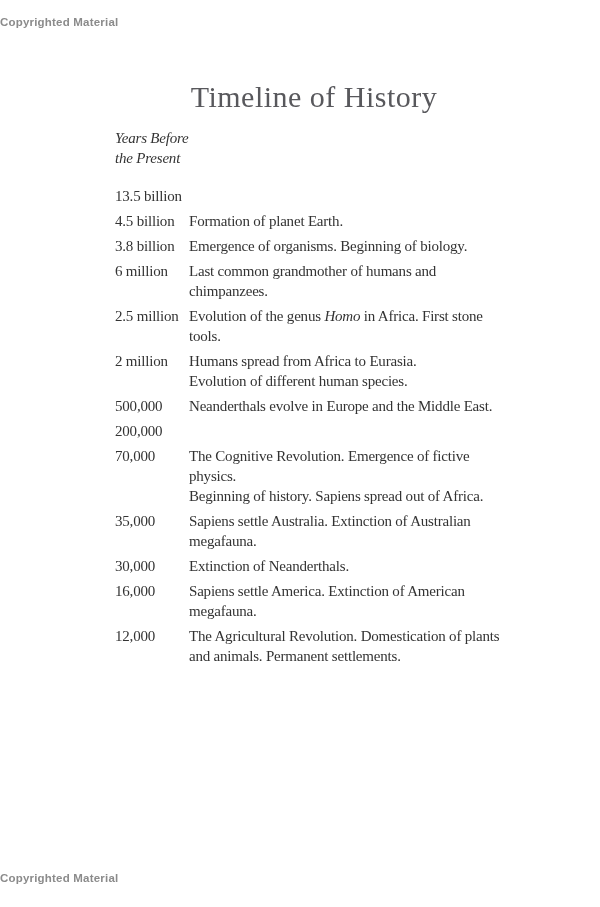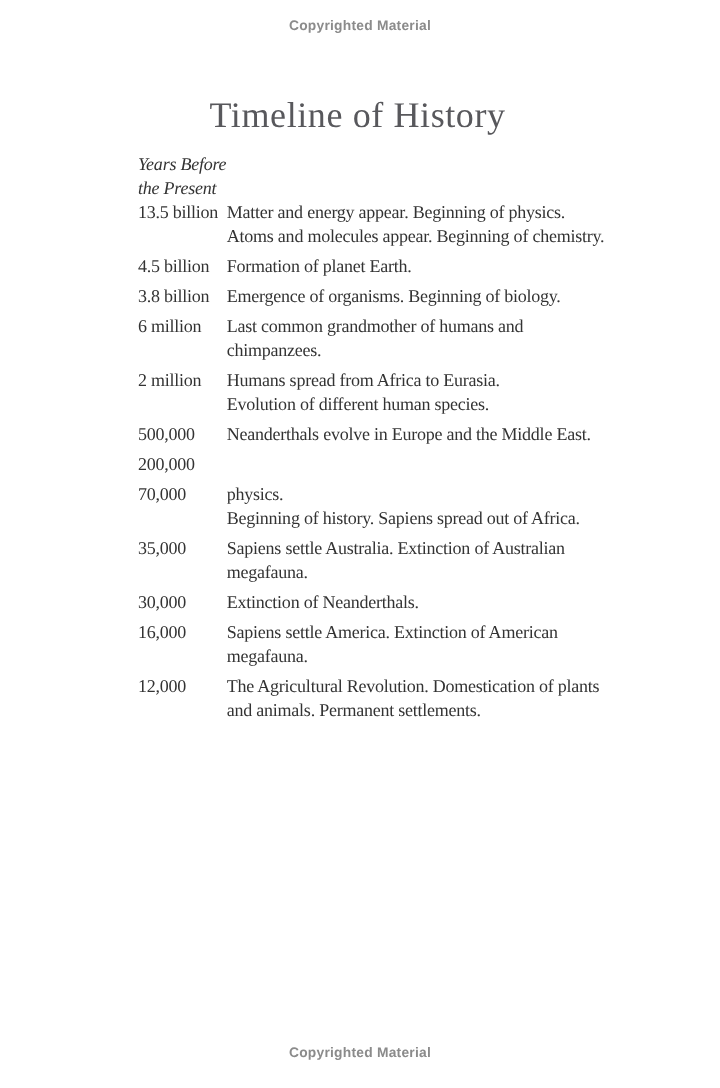--- a/index.html
+++ b/index.html
@@ -9,53 +9,53 @@
     height: 907px;
     position: relative;
     font-family: "Liberation Serif", serif;
     color: var(--body-text, #333333);
     overflow: hidden;
   }
   .copyright {
     position: absolute;
     left: 0;
     right: 0;
-    text-align: center;
+    text-align: left;
     font-family: "Liberation Sans", sans-serif;
     font-weight: bold;
     font-size: 11.5px;
     color: var(--copyright, #8b8b8b);
     letter-spacing: 0.2px;
   }
   .copyright.top { top: 16px; }
   .copyright.bottom { top: 872px; }
   .page-title {
     position: absolute;
     top: 80px;
-    left: 96px;
+    left: 112px;
     width: 404px;
     text-align: center;
     font-family: "Liberation Serif", serif;
     font-weight: 400;
     font-size: 30px;
     letter-spacing: 0.5px;
     color: var(--title, #58585c);
   }
   .timeline {
     position: absolute;
     top: 128px;
     left: 115px;
     width: 420px;
     font-size: 15px;
     line-height: 20px;
     letter-spacing: -0.2px;
   }
   .col-header {
     font-style: italic;
-    margin-bottom: 0;
+    margin-bottom: 18px;
     white-space: nowrap;
   }
   .row {
     display: flex;
     margin-bottom: 5px;
   }
   .years {
     width: 74px;
     flex: 0 0 74px;
     white-space: nowrap;
@@ -71,24 +71,20 @@
 <h1 class="page-title">Timeline of History</h1>
 
 <div class="timeline">
   <div class="col-header">
     <div>Years Before</div>
     <div>the Present</div>
   </div>
   <div class="rows">
       <div class="row">
         <div class="years">13.5 billion</div>
-        <div class="desc">
-          <div class="line"><span>Matter and energy appear. Beginning of physics.</span></div>
-          <div class="line"><span>Atoms and molecules appear. Beginning of chemistry.</span></div>
-        </div>
       </div>
       <div class="row">
         <div class="years">4.5 billion</div>
         <div class="desc">
           <div class="line"><span>Formation of planet Earth.</span></div>
         </div>
       </div>
       <div class="row">
         <div class="years">3.8 billion</div>
         <div class="desc">
@@ -96,38 +92,46 @@
         </div>
       </div>
       <div class="row">
         <div class="years">6 million</div>
         <div class="desc">
           <div class="line"><span>Last common grandmother of humans and</span></div>
           <div class="line"><span>chimpanzees.</span></div>
         </div>
       </div>
       <div class="row">
+        <div class="years">2.5 million</div>
+        <div class="desc">
+          <div class="line"><span>Evolution of the genus </span><em>Homo</em><span> in Africa. First stone</span></div>
+          <div class="line"><span>tools.</span></div>
+        </div>
+      </div>
+      <div class="row">
         <div class="years">2 million</div>
         <div class="desc">
           <div class="line"><span>Humans spread from Africa to Eurasia.</span></div>
           <div class="line"><span>Evolution of different human species.</span></div>
         </div>
       </div>
       <div class="row">
         <div class="years">500,000</div>
         <div class="desc">
           <div class="line"><span>Neanderthals evolve in Europe and the Middle East.</span></div>
         </div>
       </div>
       <div class="row">
         <div class="years">200,000</div>
       </div>
       <div class="row">
         <div class="years">70,000</div>
         <div class="desc">
+          <div class="line"><span>The Cognitive Revolution. Emergence of fictive</span></div>
           <div class="line"><span>physics.</span></div>
           <div class="line"><span>Beginning of history. Sapiens spread out of Africa.</span></div>
         </div>
       </div>
       <div class="row">
         <div class="years">35,000</div>
         <div class="desc">
           <div class="line"><span>Sapiens settle Australia. Extinction of Australian</span></div>
           <div class="line"><span>megafauna.</span></div>
         </div>

